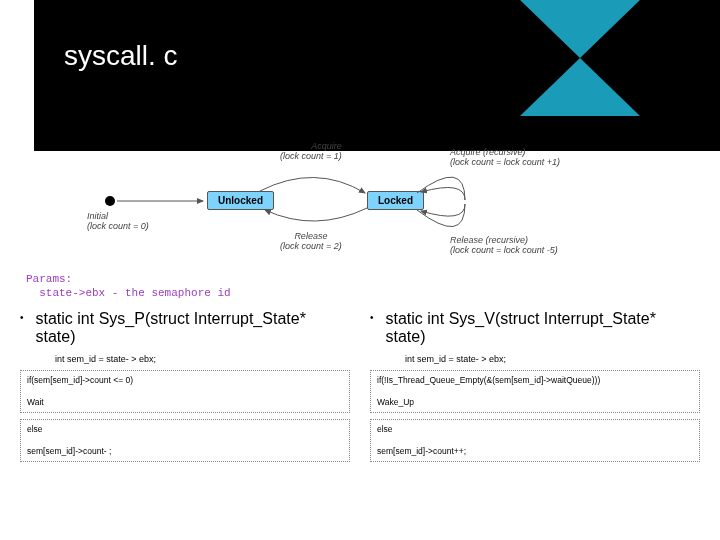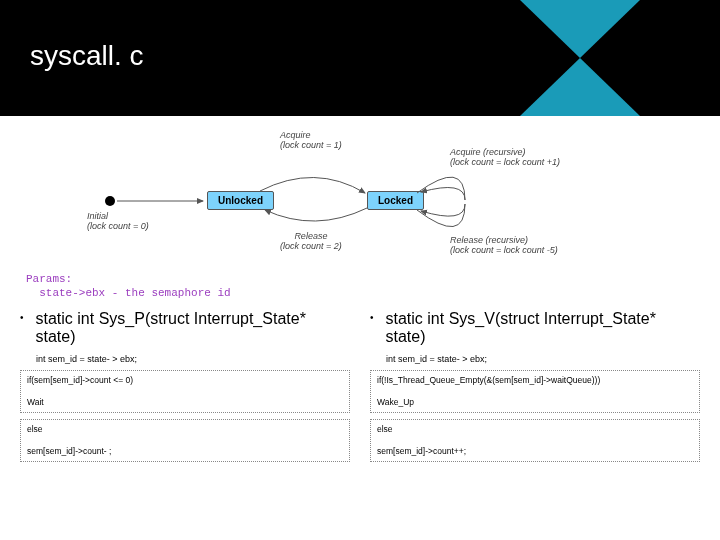--- a/index.html
+++ b/index.html
@@ -6,23 +6,24 @@
   body {
     width: 720px;
     height: 540px;
     font-family: Arial, sans-serif;
     background: #fff;
     overflow: hidden;
     position: relative;
   }
   .header {
     background: #000;
-    height: 116px;
+    height: 151px;
     position: relative;
     padding: 40px 0 0 30px;
+    margin-left: 34px;
   }
   .title {
     color: #fff;
     font-size: 28px;
     font-weight: normal;
   }
   .triangles {
     position: absolute;
     right: 80px;
     top: 0;
@@ -96,21 +97,21 @@
   .func-line {
     display: flex;
     align-items: flex-start;
     gap: 12px;
     margin-bottom: 8px;
   }
   .bullet { font-size: 10px; padding-top: 2px; }
   .func-sig { font-size: 16px; }
   .subline {
     font-size: 9px;
-    margin-left: 16px;
+    margin-left: 35px;
     margin-bottom: 6px;
   }
   .code-box {
     border: 1px dotted #888;
     font-size: 8.5px;
     padding: 4px 6px;
     margin-bottom: 6px;
     line-height: 1.3;
     white-space: pre-wrap;
   }
@@ -127,21 +128,21 @@
 </div>
 
 <div class="diagram">
   <div class="init-dot" style="top:78px;left:0;"></div>
   <div class="dlabel" style="top:94px;left:-18px;white-space:pre">Initial
 (lock count = 0)</div>
 
   <div class="state-box" style="top:73px;left:102px;">Unlocked</div>
   <div class="state-box" style="top:73px;left:262px;">Locked</div>
 
-  <div class="dlabel" style="top:13px;left:175px;white-space:pre;text-align:left">Acquire
+  <div class="dlabel" style="top:24px;left:175px;white-space:pre;text-align:right">Acquire
 (lock count = 1)</div>
   <div class="dlabel" style="top:114px;left:175px;white-space:pre;text-align:center">Release
 (lock count = 2)</div>
   <div class="dlabel" style="top:30px;left:345px;white-space:pre">Acquire (recursive)
 (lock count = lock count +1)</div>
   <div class="dlabel" style="top:118px;left:345px;white-space:pre">Release (recursive)
 (lock count = lock count -5)</div>
 
   <svg width="510" height="150" style="position:absolute;top:0;left:0">
     <defs>

